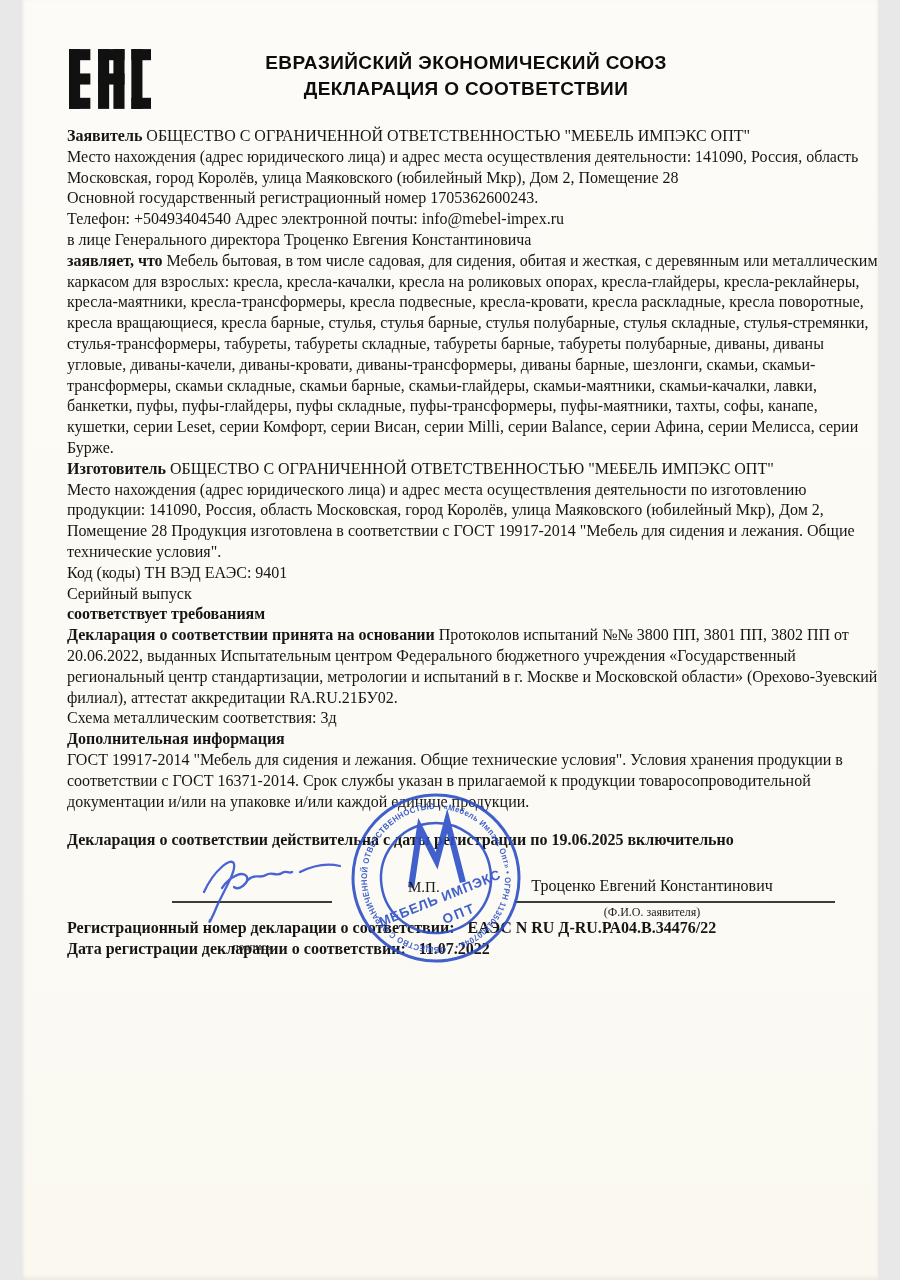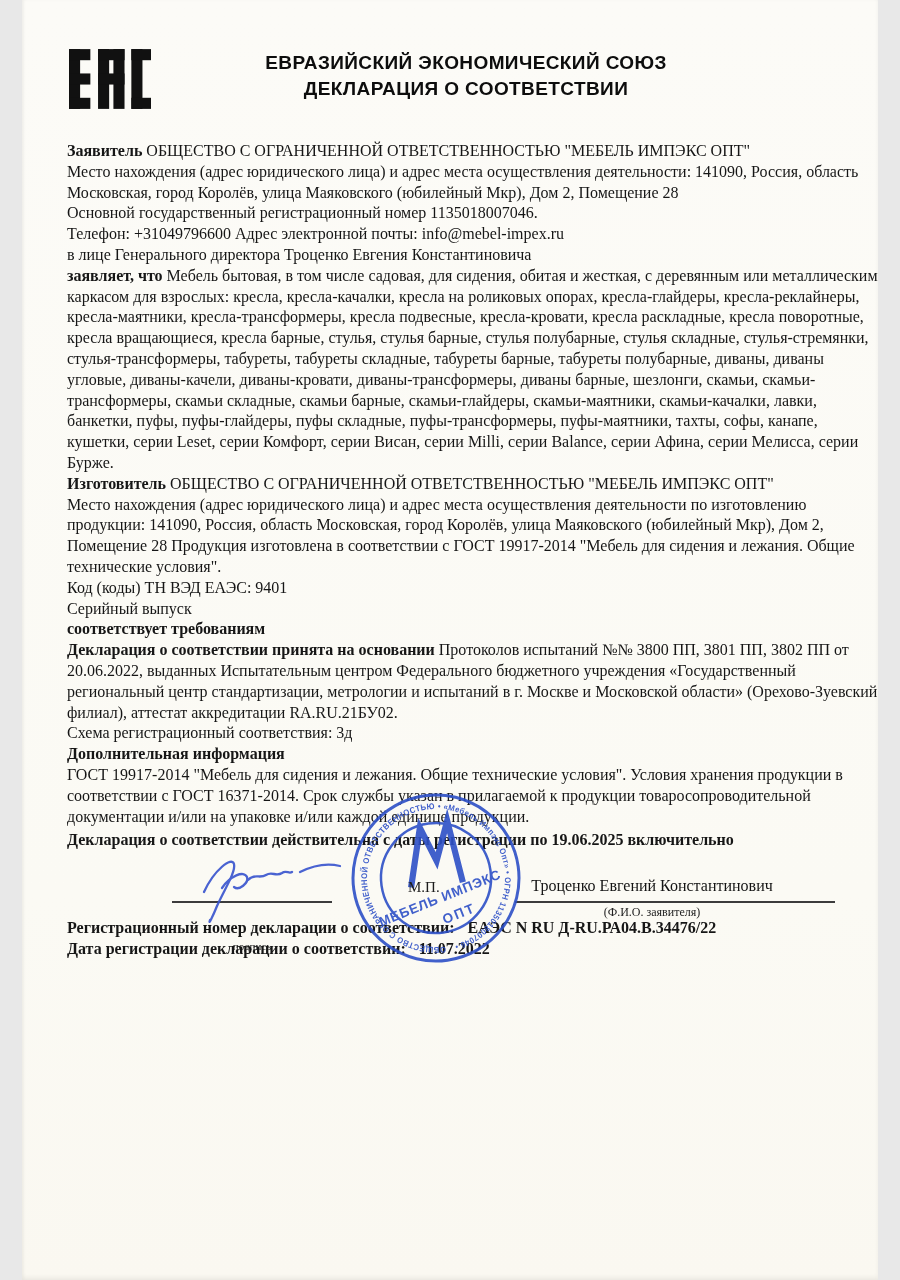--- a/index.html
+++ b/index.html
@@ -19,21 +19,21 @@
   .hdr{
     position:absolute;top:50px;left:0;right:0;
     transform:translateX(16px);
     text-align:center;
     font-family:"Liberation Sans", sans-serif;
     font-weight:bold;font-size:19px;line-height:26px;
     letter-spacing:0.4px;color:#0d0d0d;
   }
   
   .doc{
-    position:absolute;top:141px;left:45px;width:813px;
+    position:absolute;top:126px;left:45px;width:813px;
     font-size:16px;line-height:20.8px;
   }
   .doc p{margin:0;padding:0;text-align:left;}
   .b{font-weight:bold;}
   
   .validity{
     position:absolute;top:829px;left:45px;width:813px;
     font-weight:bold;font-size:16px;line-height:21px;
   }
   
@@ -76,31 +76,31 @@
   </svg>
 
   <div class="hdr">
     <div>ЕВРАЗИЙСКИЙ ЭКОНОМИЧЕСКИЙ СОЮЗ</div>
     <div>ДЕКЛАРАЦИЯ О СООТВЕТСТВИИ</div>
   </div>
 
   <div class="doc">
     <p><span class="b">Заявитель</span> <span>ОБЩЕСТВО С ОГРАНИЧЕННОЙ ОТВЕТСТВЕННОСТЬЮ "МЕБЕЛЬ ИМПЭКС ОПТ"</span></p>
     <p>Место нахождения (адрес юридического лица) и адрес места осуществления деятельности: 141090, Россия, область Московская, город Королёв, улица Маяковского (юбилейный Мкр), Дом 2, Помещение 28</p>
-    <p>Основной государственный регистрационный номер 1135018007046.</p>
-    <p>Телефон: +31049796600 Адрес электронной почты: info@mebel-impex.ru</p>
+    <p>Основной государственный регистрационный номер 1705362600243.</p>
+    <p>Телефон: +50493404540 Адрес электронной почты: info@mebel-impex.ru</p>
     <p>в лице Генерального директора Троценко Евгения Константиновича</p>
     <p><span class="b">заявляет, что</span> <span>Мебель бытовая, в том числе садовая, для сидения, обитая и жесткая, с деревянным или металлическим каркасом для взрослых: кресла, кресла-качалки, кресла на роликовых опорах, кресла-глайдеры, кресла-реклайнеры, кресла-маятники, кресла-трансформеры, кресла подвесные, кресла-кровати, кресла раскладные, кресла поворотные, кресла вращающиеся, кресла барные, стулья, стулья барные, стулья полубарные, стулья складные, стулья-стремянки, стулья-трансформеры, табуреты, табуреты складные, табуреты барные, табуреты полубарные, диваны, диваны угловые, диваны-качели, диваны-кровати, диваны-трансформеры, диваны барные, шезлонги, скамьи, скамьи-трансформеры, скамьи складные, скамьи барные, скамьи-глайдеры, скамьи-маятники, скамьи-качалки, лавки, банкетки, пуфы, пуфы-глайдеры, пуфы складные, пуфы-трансформеры, пуфы-маятники, тахты, софы, канапе, кушетки, серии Leset, серии Комфорт, серии Висан, серии Milli, серии Balance, серии Афина, серии Мелисса, серии Бурже.</span></p>
     <p><span class="b">Изготовитель</span> <span>ОБЩЕСТВО С ОГРАНИЧЕННОЙ ОТВЕТСТВЕННОСТЬЮ "МЕБЕЛЬ ИМПЭКС ОПТ"</span></p>
     <p>Место нахождения (адрес юридического лица) и адрес места осуществления деятельности по изготовлению продукции: 141090, Россия, область Московская, город Королёв, улица Маяковского (юбилейный Мкр), Дом 2, Помещение 28 Продукция изготовлена в соответствии с ГОСТ 19917-2014 "Мебель для сидения и лежания. Общие технические условия".</p>
     <p>Код (коды) ТН ВЭД ЕАЭС: 9401</p>
     <p>Серийный выпуск</p>
     <p class="b">соответствует требованиям</p>
     <p><span class="b">Декларация о соответствии принята на основании</span> <span>Протоколов испытаний №№ 3800 ПП, 3801 ПП, 3802 ПП от 20.06.2022, выданных Испытательным центром Федерального бюджетного учреждения «Государственный региональный центр стандартизации, метрологии и испытаний в г. Москве и Московской области» (Орехово-Зуевский филиал), аттестат аккредитации RA.RU.21БУ02.</span></p>
-    <p>Схема регистрационный соответствия: 3д</p>
+    <p>Схема металлическим соответствия: 3д</p>
     <p class="b">Дополнительная информация</p>
     <p>ГОСТ 19917-2014 "Мебель для сидения и лежания. Общие технические условия". Условия хранения продукции в соответствии с ГОСТ 16371-2014. Срок службы указан в прилагаемой к продукции товаросопроводительной документации и/или на упаковке и/или каждой единице продукции.</p>
   </div>
 
   <div class="validity">Декларация о соответствии действительна с даты регистрации по 19.06.2025 включительно</div>
 
   <svg class="sig-svg" viewBox="0 0 200 84" aria-hidden="true">
     <g fill="none" stroke="#3b57cf" stroke-width="2.3" stroke-linecap="round" opacity="0.92">
       <path d="M 34,46 C 44,24 62,10 64,18 C 66,26 54,44 47,60 C 43,70 38,80 40,74"></path>
       <path d="M 52,42 C 60,30 74,24 77,31 C 79,37 69,45 64,41"></path>

